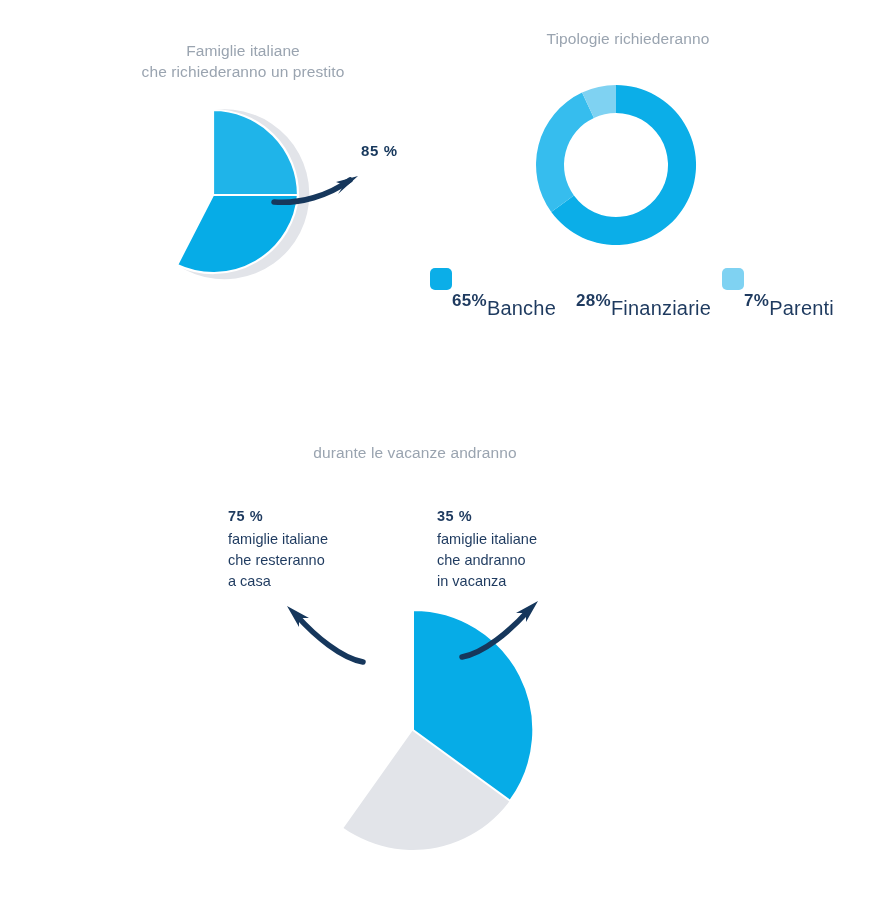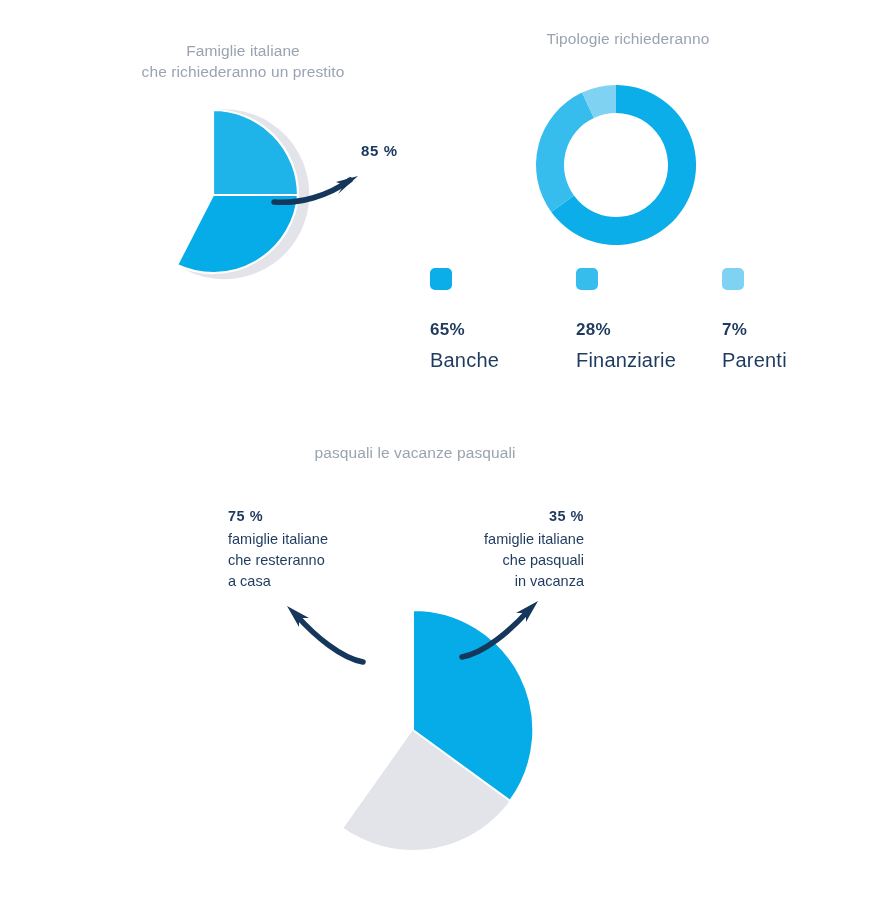--- a/index.html
+++ b/index.html
@@ -82,22 +82,22 @@
     left: 430px;
     top: 268px;
     width: 420px;
     display: flex;
     justify-content: space-between;
     align-items: flex-start;
   }
   .legend-item {
     width: 128px;
     display: flex;
-    flex-direction: column;
-    align-items: flex-start;
+    flex-direction: row;
+    align-items: flex-end;
   }
   .legend-swatch {
     width: 22px;
     height: 22px;
     border-radius: 5px;
     margin-bottom: 30px;
   }
   .legend-pct {
     color: #1e3a5f;
     font-size: 17px;
@@ -125,24 +125,24 @@
     margin-bottom: 2px;
   }
   .annotation .ann-line { display: block; }
   #ann-home {
     left: 228px;
     top: 506px;
     width: 170px;
     text-align: left;
   }
   #ann-holiday {
-    left: 412px;
+    left: 437px;
     top: 506px;
     width: 172px;
-    text-align: right;
+    text-align: left;
   }
 </style>
 </head>
 <body>
 
 <div class="stage">
 
   <div class="chart-title" id="title-loan">
     <div>Famiglie italiane</div>
     <div>che richiederanno un prestito</div>
@@ -189,34 +189,34 @@
       <span class="legend-label">Finanziarie</span>
     </div>
     <div class="legend-item">
       <span class="legend-swatch" style="background:#7fd2f2"></span>
       <span class="legend-pct">7%</span>
       <span class="legend-label">Parenti</span>
     </div>
   </div>
 
   <div class="chart-title" id="title-easter">
-    <div>pasquali le vacanze pasquali</div>
+    <div>durante le vacanze andranno</div>
   </div>
 
   <div class="annotation" id="ann-home">
     <span class="ann-value">75 %</span>
     <span class="ann-line">famiglie italiane</span>
     <span class="ann-line">che resteranno</span>
     <span class="ann-line">a casa</span>
   </div>
 
   <div class="annotation" id="ann-holiday">
     <span class="ann-value">35 %</span>
     <span class="ann-line">famiglie italiane</span>
-    <span class="ann-line">che pasquali</span>
+    <span class="ann-line">che andranno</span>
     <span class="ann-line">in vacanza</span>
   </div>
 
   <svg class="chart-svg" id="pie-easter-wrap" viewBox="0 0 280 270">
 
     <path d="M 133 130 L 133 10 A 120 120 0 1 1 63.48 227.90 Z" fill="#e2e4e9"></path>
 
     <path d="M 133 130 L 133 10 A 120 120 0 0 1 230.08 200.92 Z" fill="#06ace7" stroke="#ffffff" stroke-width="2"></path>
   </svg>
 

